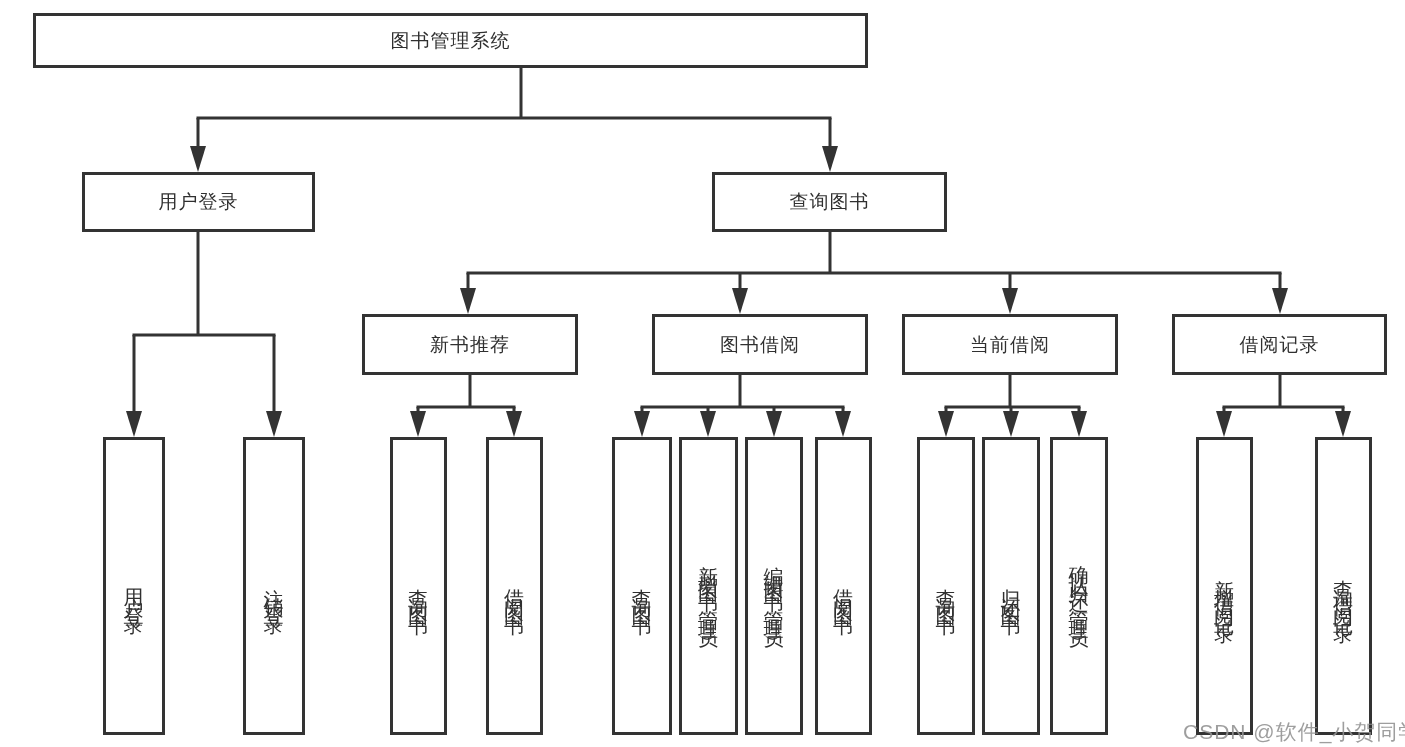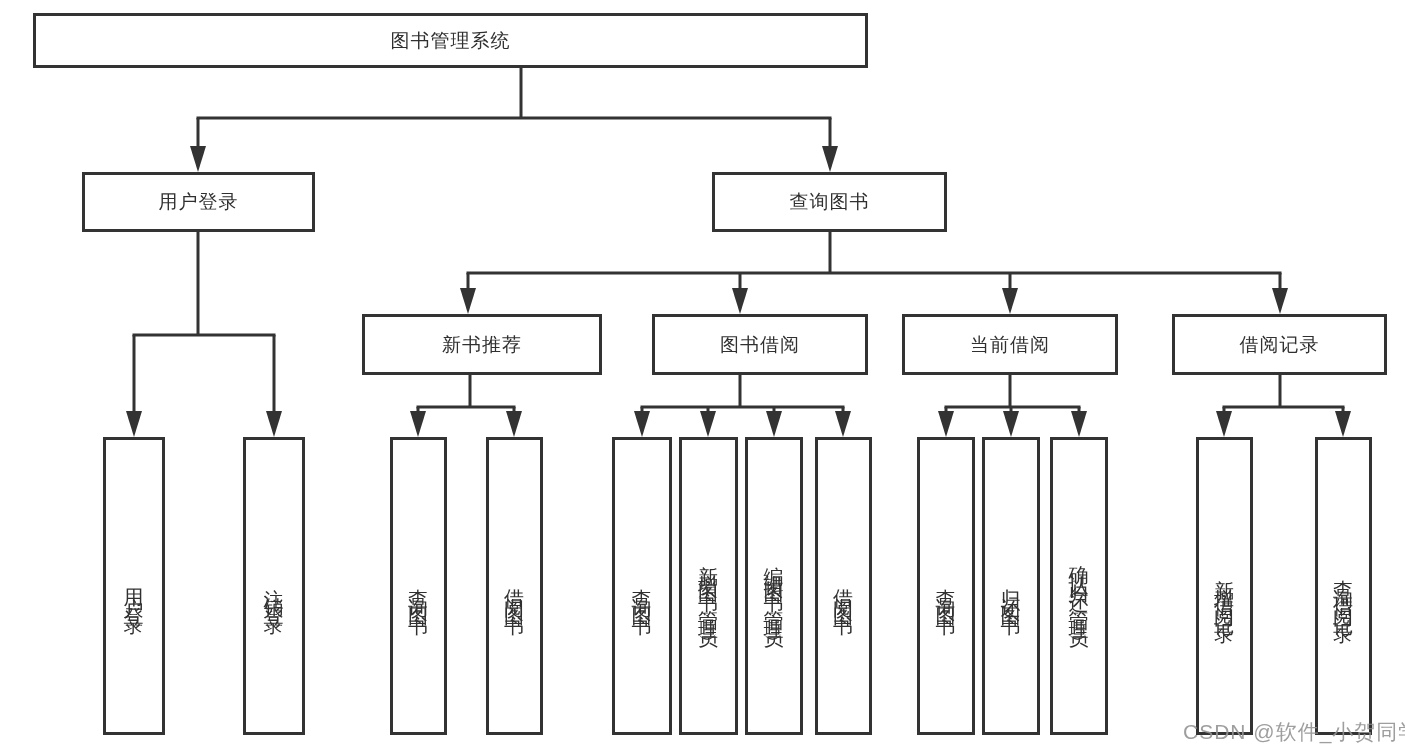--- a/index.html
+++ b/index.html
@@ -17,21 +17,21 @@
     border:3px solid #333333;
     background:#ffffff;
     display:flex; align-items:center; justify-content:center;
     color:#303030;
     z-index:2;
   }
   .hlabel { font-size:19px; letter-spacing:1px; white-space:nowrap; }
   .root   { left:21px;   top:13px;  width:835px; height:55px;margin-left:12px; }
   .l2-0   { left:82px;   top:172px; width:233px;  height:60px; }
   .l2-1   { left:712px;  top:172px; width:235px;  height:60px; }
-  .l3-0   { left:362px;  top:314px; width:240px;  height:61px; }
+  .l3-0   { left:362px;  top:314px; width:216px;  height:61px; }
   .l3-1   { left:632px;  top:314px; width:216px;  height:61px;margin-left:20px; }
   .l3-2   { left:902px;  top:314px; width:216px;  height:61px; }
   .l3-3   { left:1172px; top:314px; width:215px;  height:61px; }
   .leaf   { top:437px; height:298px; }
   .leaf .vlabel {
     writing-mode:vertical-rl;
     text-orientation:mixed;
     font-size:20px;
     letter-spacing:9px;
     line-height:1;

